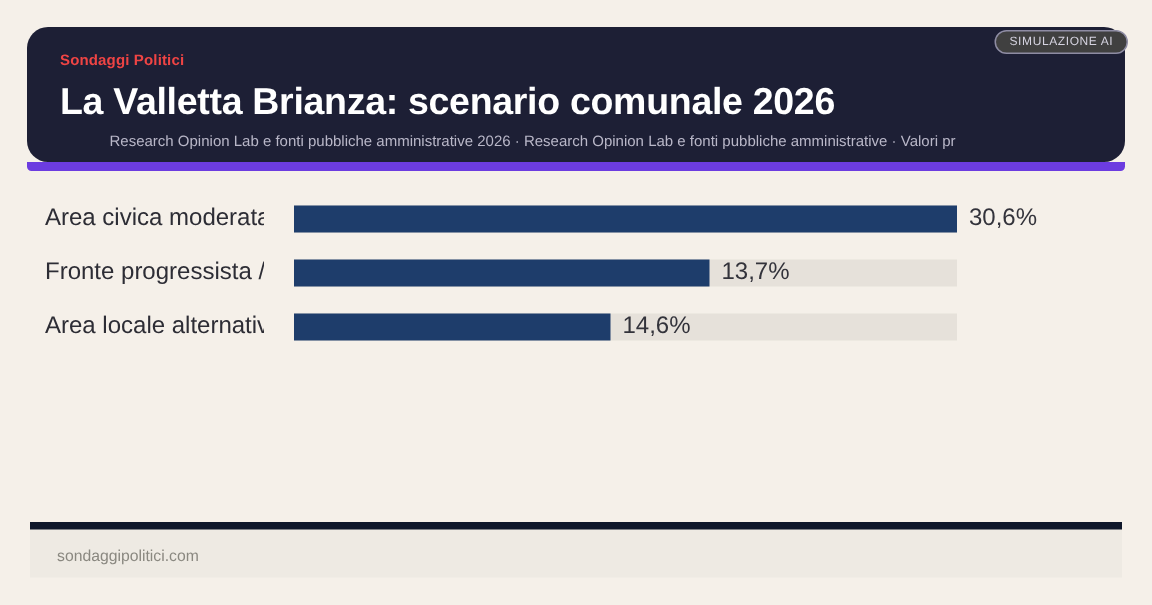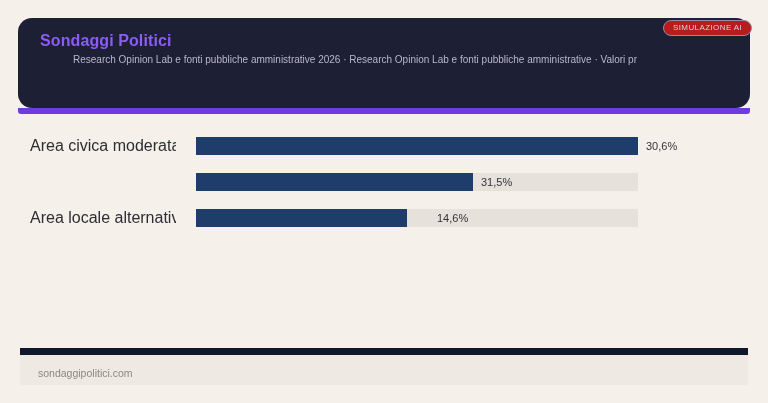--- a/index.html
+++ b/index.html
@@ -21,22 +21,22 @@
     left: 18px;
     top: 18px;
     width: 732px;
     height: 90px;
     background: #1d1f35;
     border-radius: 14px;
     box-sizing: border-box;
     padding: 14px 22px 0 22px;
   }
   .header-kicker {
-    color: #8b5cf6;
-    font-size: 16px;
+    color: #ef4444;
+    font-size: 10px;
     font-weight: bold;
     letter-spacing: 0.1px;
     line-height: 17px;
     white-space: nowrap;
   }
   .header-title {
     color: #ffffff;
     font-size: 25px;
     font-weight: bold;
     line-height: 32px;
@@ -57,21 +57,21 @@
     position: absolute;
     top: 2px;
     left: 645px;
     border: 1px solid #8e8ca3;
     border-radius: 9px;
     padding: 2px 9px 3px 9px;
     color: #d5d3e0;
     font-size: 8px;
     letter-spacing: 0.4px;
     white-space: nowrap;
-    background: #b91c1c;
+    background: #404040;
   }
 
   
   .accent-bar {
     position: absolute;
     left: 18px;
     top: 108px;
     width: 732px;
     height: 6px;
     background: #6c3ce0;
@@ -115,34 +115,34 @@
     left: 0;
     top: 0;
     height: 18px;
     background: #1e3d6b;
   }
   .bar-value {
     position: absolute;
     top: 9px;
     height: 18px;
     line-height: 18px;
-    font-size: 11px;
+    font-size: 16px;
     color: #33333b;
     white-space: nowrap;
   }
 
   
   .footer {
     position: absolute;
     left: 20px;
     top: 348px;
     width: 728px;
     height: 37px;
     background: #eeeae3;
-    border-top: 7px solid #0f172a;
+    border-top: 5px solid #0f172a;
     box-sizing: border-box;
   }
   .footer-left {
     position: absolute;
     left: 18px;
     top: 12px;
     font-size: 10.5px;
     color: #8a8880;
     white-space: nowrap;
   }
@@ -153,44 +153,46 @@
     font-size: 10.5px;
     color: #8a8880;
     white-space: nowrap;
   }
 </style>
 </head>
 <body>
 
 <div class="header-card">
   <div class="header-kicker">Sondaggi Politici</div>
+  <div class="header-title">La Valletta Brianza: scenario comunale 2026</div>
   <div class="header-subtitle">Research Opinion Lab e fonti pubbliche amministrative 2026 · Research Opinion Lab e fonti pubbliche amministrative · Valori pr</div>
   <div class="ai-badge">SIMULAZIONE AI</div>
 </div>
 
 <div class="accent-bar"></div>
 
 <div class="chart">
     <div class="bar-row">
       <div class="bar-label">Area civica moderata</div>
       <div class="bar-track" style="background: rgb(230, 225, 218);">
         <div class="bar-fill" style="width: 442px; background: rgb(30, 61, 107);"></div>
       </div>
       <div class="bar-value" style="left: 628px;">30,6%</div>
     </div>
     <div class="bar-row">
+      <div class="bar-label">Fronte progressista /</div>
       <div class="bar-track" style="background: rgb(230, 225, 218);">
         <div class="bar-fill" style="width: 277px; background: rgb(30, 61, 107);"></div>
       </div>
-      <div class="bar-value" style="left: 463px;">31,5%</div>
+      <div class="bar-value" style="left: 463px;">13,7%</div>
     </div>
     <div class="bar-row">
       <div class="bar-label">Area locale alternativ</div>
       <div class="bar-track" style="background: rgb(230, 225, 218);">
         <div class="bar-fill" style="width: 211px; background: rgb(30, 61, 107);"></div>
       </div>
-      <div class="bar-value" style="left: 419px;">14,6%</div>
+      <div class="bar-value" style="left: 397px;">14,6%</div>
     </div>
   </div>
 
 <div class="footer">
   <div class="footer-left">sondaggipolitici.com</div>
 </div>
 
 </body></html>

